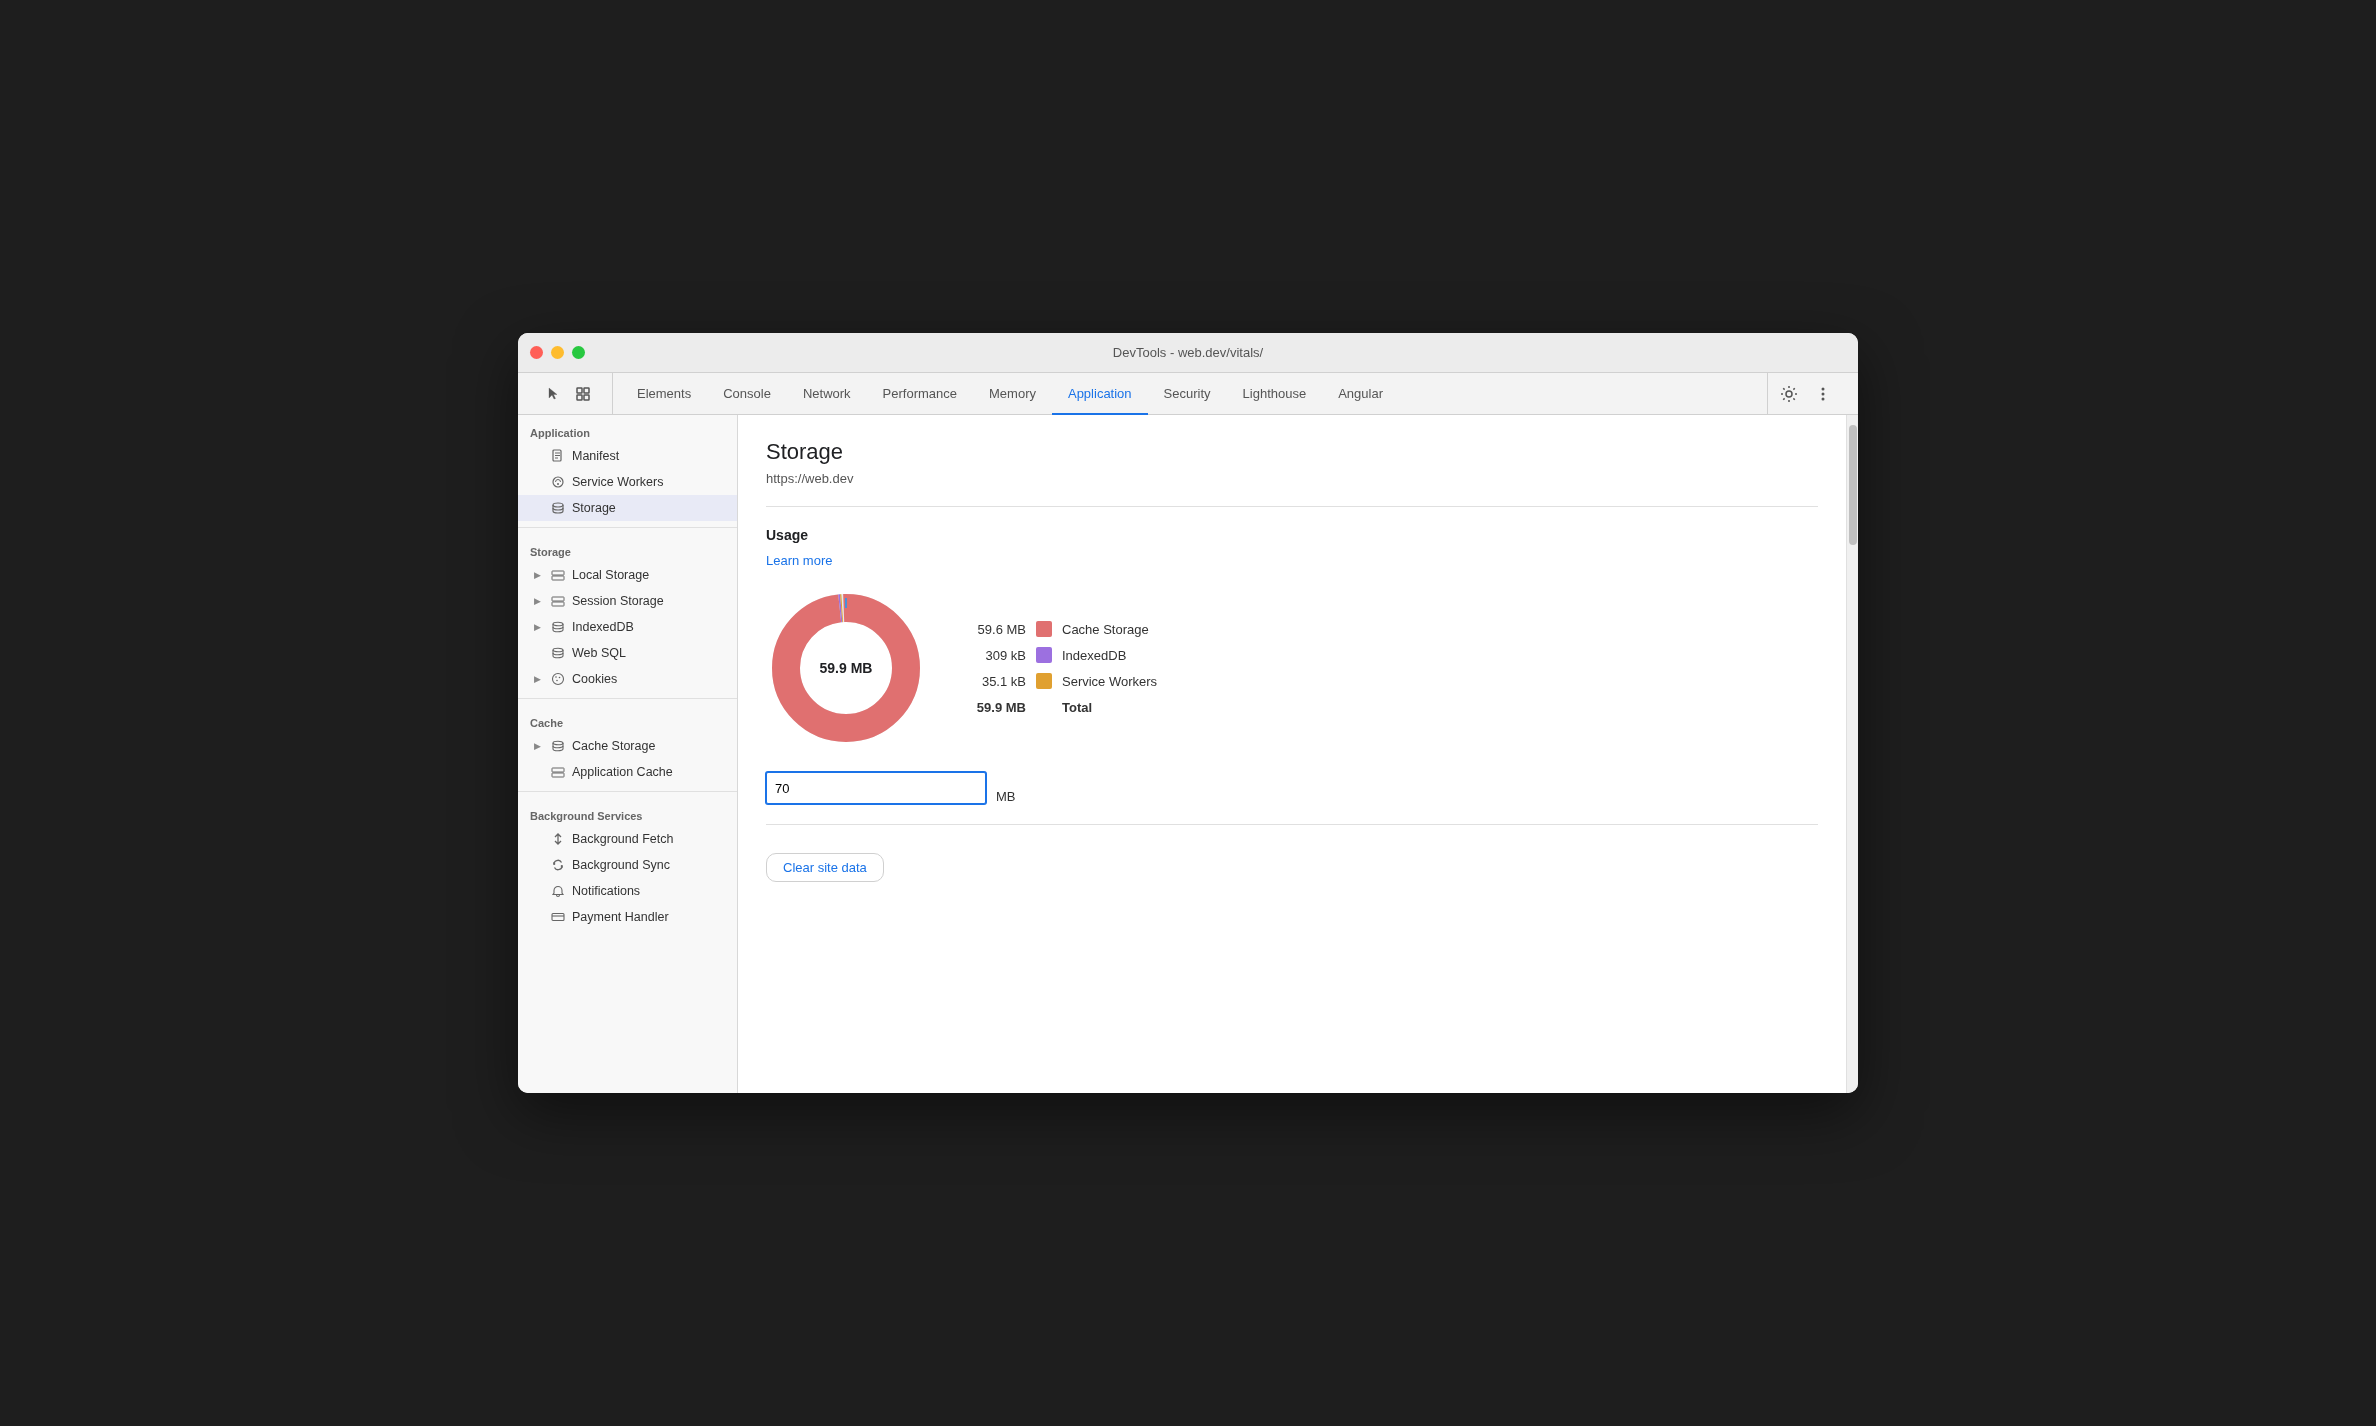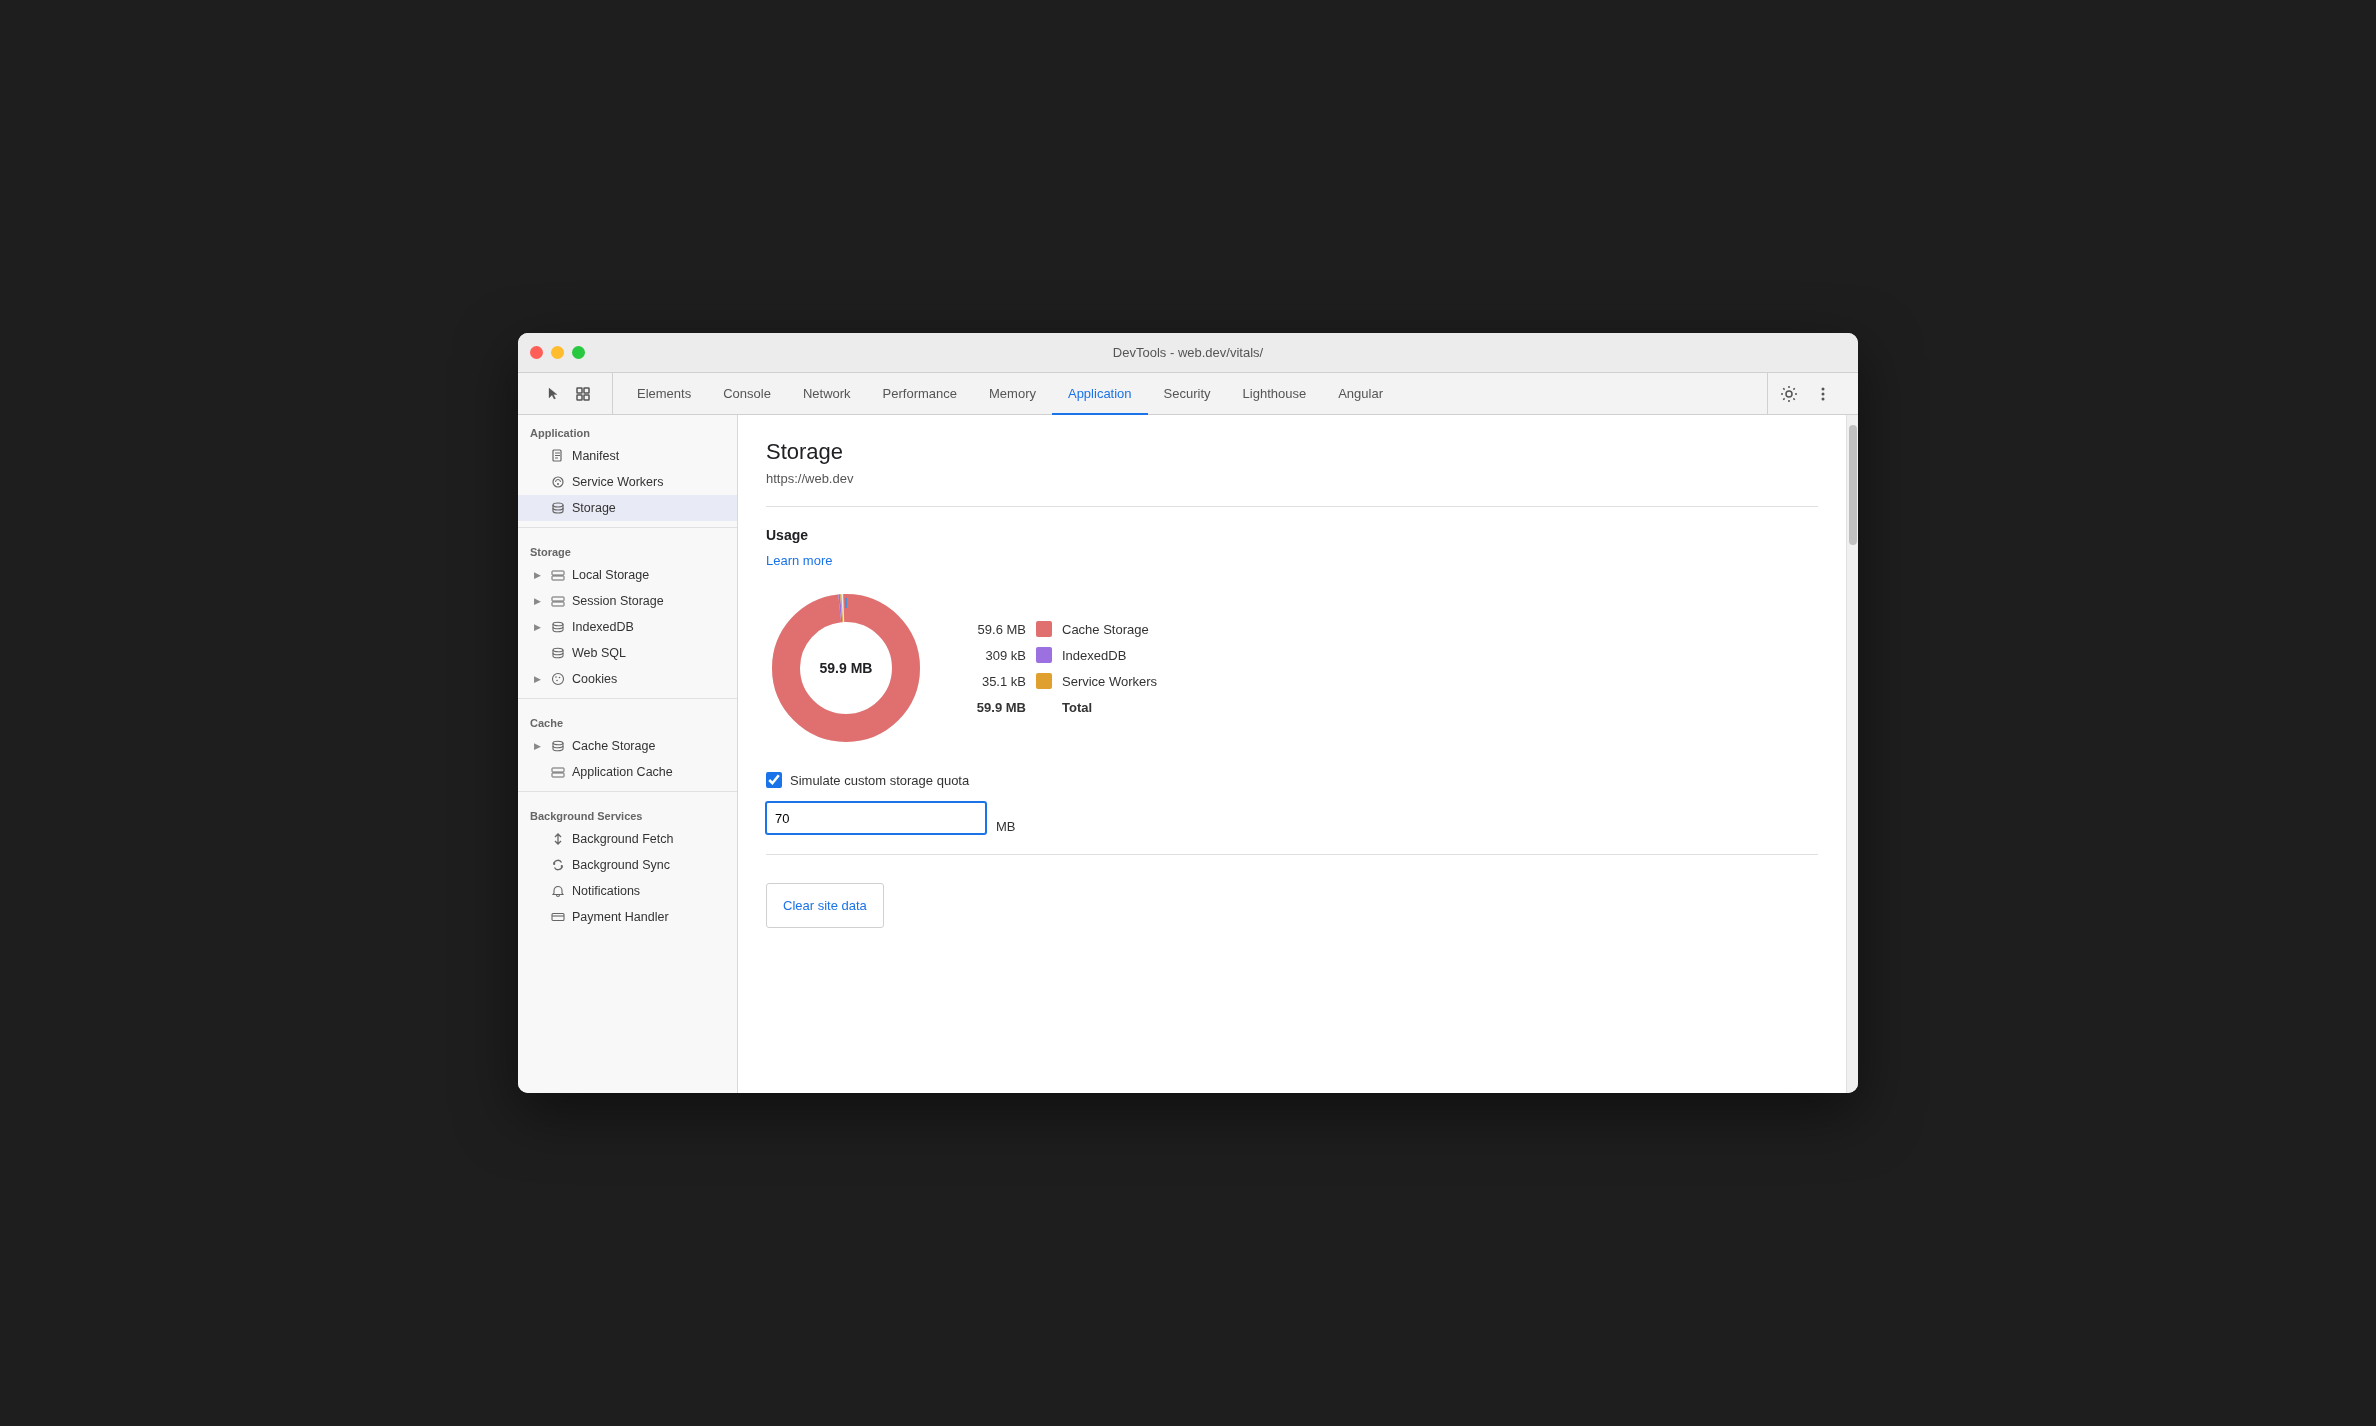--- a/index.html
+++ b/index.html
@@ -306,22 +306,22 @@
     .quota-unit {
       font-size: 13px;
       color: #333;
     }
     
     .clear-btn {
       border: 1px solid #d0d0d0;
       background: #fff;
       color: #1a73e8;
       font-size: 13px;
-      padding: 14px 16px;
-      border-radius: 3px;
+      padding: 6px 16px;
+      border-radius: 10px;
       cursor: pointer;
       margin-top: 8px;
     }
     
     .sidebar::-webkit-scrollbar { width: 6px; }
     .sidebar::-webkit-scrollbar-track { background: transparent; }
     .sidebar::-webkit-scrollbar-thumb { background: #ccc; border-radius: 3px; }
     .panel::-webkit-scrollbar { width: 8px; }
     .panel::-webkit-scrollbar-track { background: #f0f0f0; }
     .panel::-webkit-scrollbar-thumb { background: #ccc; border-radius: 4px; }
@@ -613,24 +613,20 @@
             </div>
             <div class="legend-row total">
               <span class="legend-value">59.9 MB</span>
               <span class="legend-color" style="background:transparent;"></span>
               <span class="legend-label">Total</span>
             </div>
           </div>
         </div>
 
         
-        <div class="checkbox-row">
-          <input type="checkbox" class="checkbox-input" checked="" style="">
-          <label class="checkbox-label">Simulate custom storage quota</label>
-        </div>
 
         
         <div class="quota-row">
           <input type="text" class="quota-input" value="70" style="">
           <span class="quota-unit">MB</span>
         </div>
       </div>
 
       <div class="section-divider"></div>
 

